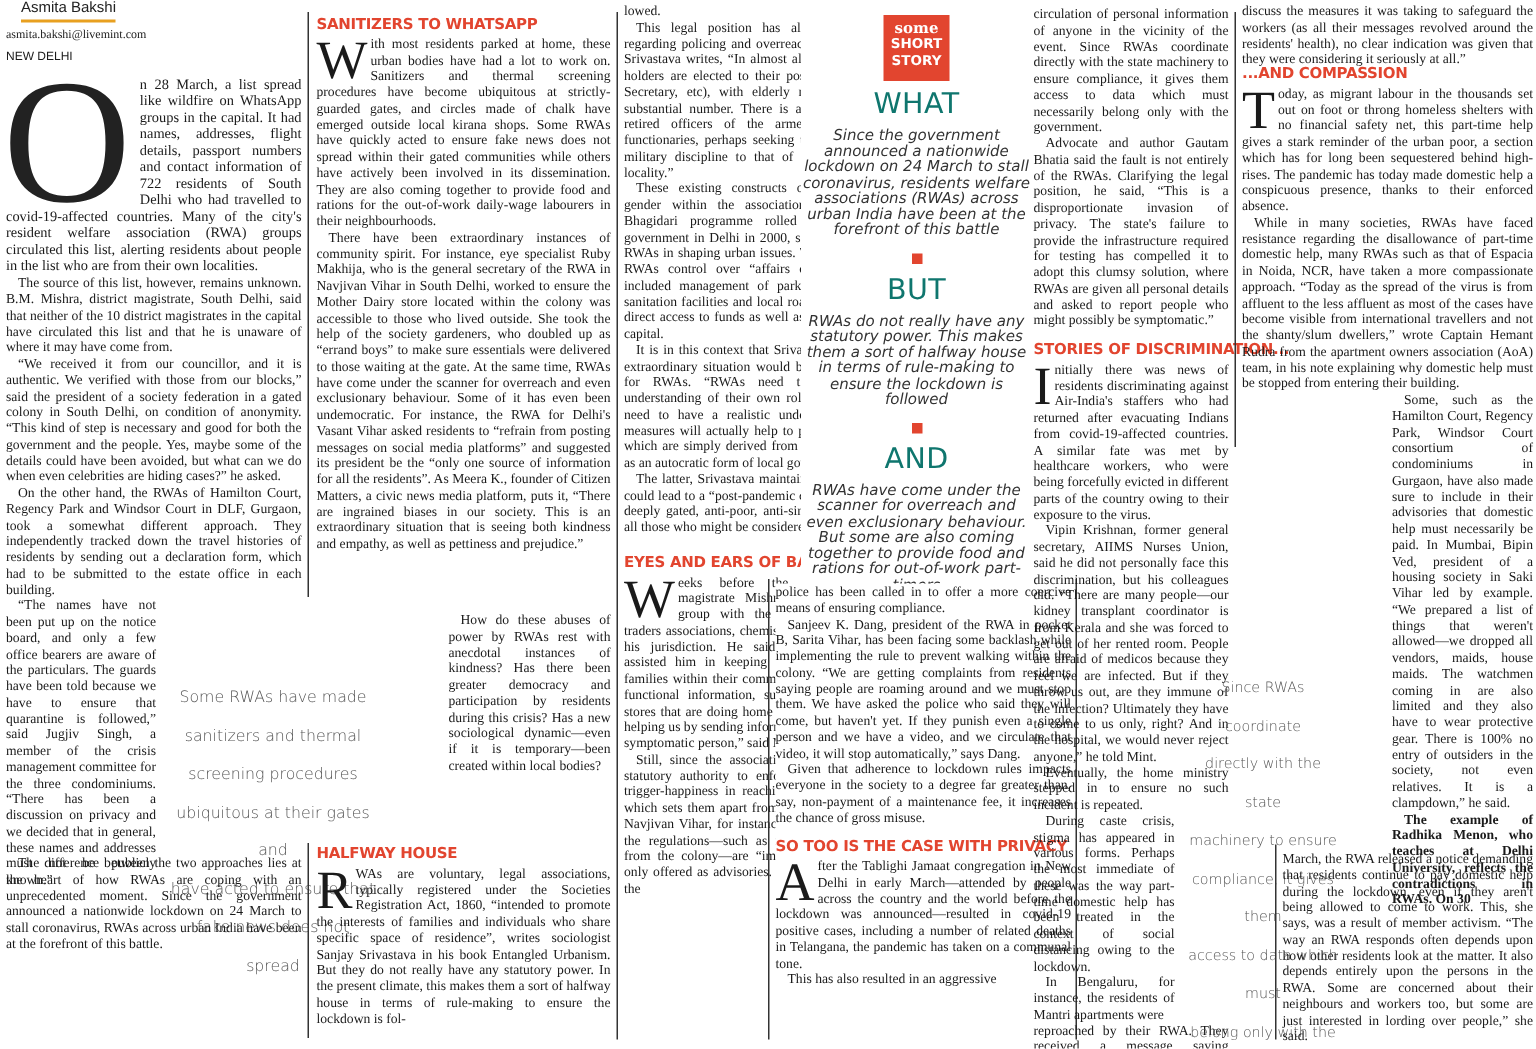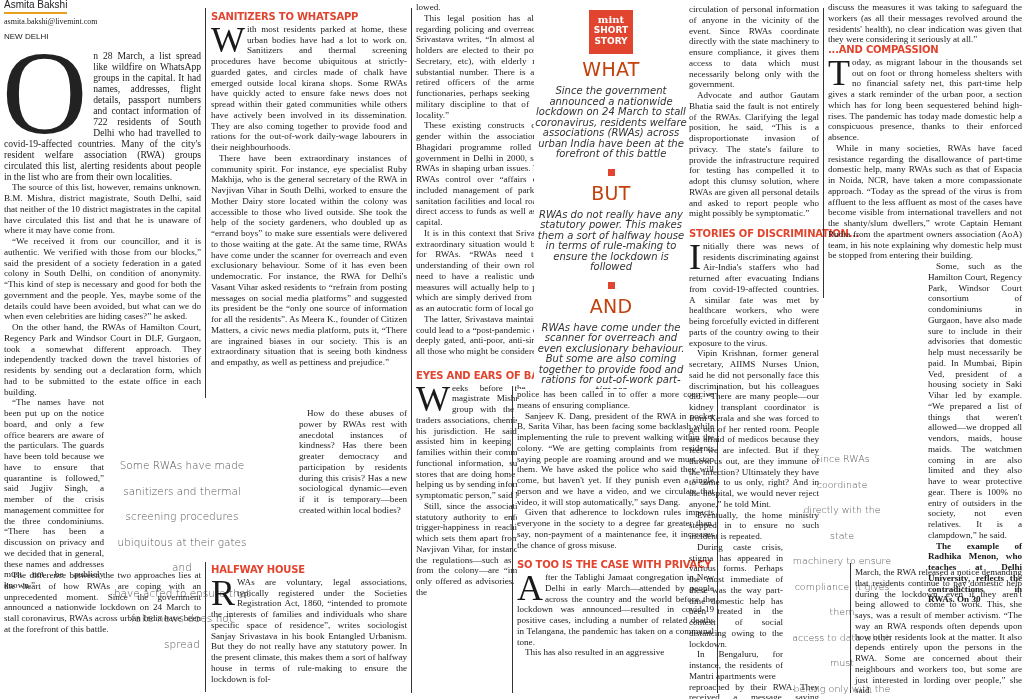--- a/index.html
+++ b/index.html
@@ -2,32 +2,32 @@
 <html><head>
 <meta charset="utf-8">
 <style>
   * { box-sizing: border-box; margin: 0; padding: 0; }
   html, body { width: 1024px; height: 699px; background: #fff; overflow: hidden; }
   body { position: relative; font-family: "Liberation Serif", "DejaVu Serif", serif; color: #1a1a1a; }
   .col { position: absolute; top: 0; font-size: 9.1px; line-height: 10.75px; text-align: justify; hyphens: auto; }
   .col p { text-indent: 8px; }
   .col p.noind { text-indent: 0; }
   .rule { position: absolute; width: 1px; background: #333; }
-  .byline-name { font-family: "Liberation Sans", "DejaVu Sans", sans-serif; font-size: 10px; color: #222; border-bottom: 2px solid #e8a020; display: inline-block; padding-bottom: 1px; }
+  .byline-name { font-family: "Liberation Sans", "DejaVu Sans", sans-serif; font-size: 10px; color: #222; border-bottom: 2px solid #e8a020; display: inline-block; padding-bottom: 1px; margin-left: 10px; }
   .byline-email { font-family: Liberation Serif, serif; font-size: 8px; margin-top: 3px; }
   .byline-place { font-family: "Liberation Sans", "DejaVu Sans", sans-serif; font-size: 8px; margin-top: 4px; margin-bottom: 8px; }
   .head { font-family: "DejaVu Sans", "Liberation Sans", sans-serif; font-weight: bold; color: #e2452f; font-size: 10px; letter-spacing: -0.2px; margin-top: 6px; margin-bottom: 1px; white-space: nowrap; }
   .dropcap { float: left; font-size: 36px; line-height: 28px; padding-right: 2px; margin-top: 2px; font-family: "Liberation Serif", serif; }
   .bigcap { float: left; font-size: 118px; line-height: 88px; margin: 0 6px 0 -2px; font-family: "Liberation Serif", serif; color: #222; }
   .pull { font-family: "DejaVu Sans", "Liberation Sans", sans-serif; font-weight: 300; color: #555; font-size: 10.5px; text-align: center; line-height: 25.5px; }
   .center { position: absolute; left: 470px; width: 144px; top: 0; text-align: center; font-family: "DejaVu Sans", "Liberation Sans", sans-serif; }
   .mint-logo { width: 44px; height: 44px; background: #e2452f; margin: 10px auto 0; color: #fff; font-weight: bold; line-height: 11px; padding-top: 4px; }
   .mint-logo .m1 { font-family: "DejaVu Serif", serif; font-size: 10px; }
   .mint-logo .m2 { font-size: 9px; }
-  .bighead { font-size: 19px; color: #c2410c; margin-top: 6px; letter-spacing: 0.3px; }
+  .bighead { font-size: 19px; color: #0f766e; margin-top: 6px; letter-spacing: 0.3px; }
   .ctext { font-size: 10px; line-height: 10.5px; color: #333; margin-top: 6px; font-style: italic; }
   .sq { width: 7px; height: 7px; background: #e2452f; margin: 9px auto 0; }
 </style>
 </head>
 <body>
 
 <div class="col" style="left:4px; width:197px;">
   <div>
     <div class="byline-name">Asmita Bakshi</div>
     <div class="byline-email">asmita.bakshi@livemint.com</div>
@@ -86,21 +86,21 @@
   <p>It is in this context that Srivastava warns that this extraordinary situation would be a test of character for RWAs. “RWAs need to develop a new understanding of their own role. That is, they will need to have a realistic understanding of which measures will actually help to prevent the virus and which are simply derived from their tendency to act as an autocratic form of local government.”</p>
   <p>The latter, Srivastava maintains, if not questioned, could lead to a “post-pandemic city that is even more deeply gated, anti-poor, anti-single women and anti all those who might be considered outsiders.”</p>
   <div class="head" style="margin-top:14px;">EYES AND EARS OF BABUS</div>
   <span class="dropcap">W</span>
   <p class="noind">eeks before the lockdown, district magistrate Mishra created a WhatsApp group with the various RWAs, market traders associations, chemists and pharmacies within his jurisdiction. He said they have proactively assisted him in keeping a watch on quarantined families within their communities and disseminating functional information, such as a list of grocery stores that are doing home delivery. “RWAs are also helping us by sending information with respect to any symptomatic person,” said Mishra.</p>
   <p>Still, since the associations themselves have no statutory authority to enforce the law, it is their trigger-happiness in reaching out to the authorities which sets them apart from one another. Makhija of Navjivan Vihar, for instance, maintains that none of the regulations—such as restricted entry and exit from the colony—are “imposed” on residents, but only offered as advisories. In other places, however, the</p>
 </div>
 
 <div class="center" style="left:534px; width:154px; background:#fff;">
   <div class="mint-logo">
-    <div class="m1">mint</div>
+    <div class="m1">some</div>
     <div class="m2">SHORT</div>
     <div class="m2">STORY</div>
   </div>
   <div class="bighead" style="margin-top:4px;">WHAT</div>
   <div class="ctext">Since the government announced a nationwide lockdown on 24 March to stall coronavirus, residents welfare associations (RWAs) across urban India have been at the forefront of this battle</div>
   <div class="sq"></div>
   <div class="bighead">BUT</div>
   <div class="ctext">RWAs do not really have any statutory power. This makes them a sort of halfway house in terms of rule-making to ensure the lockdown is followed</div>
   <div class="sq"></div>
   <div class="bighead">AND</div>

